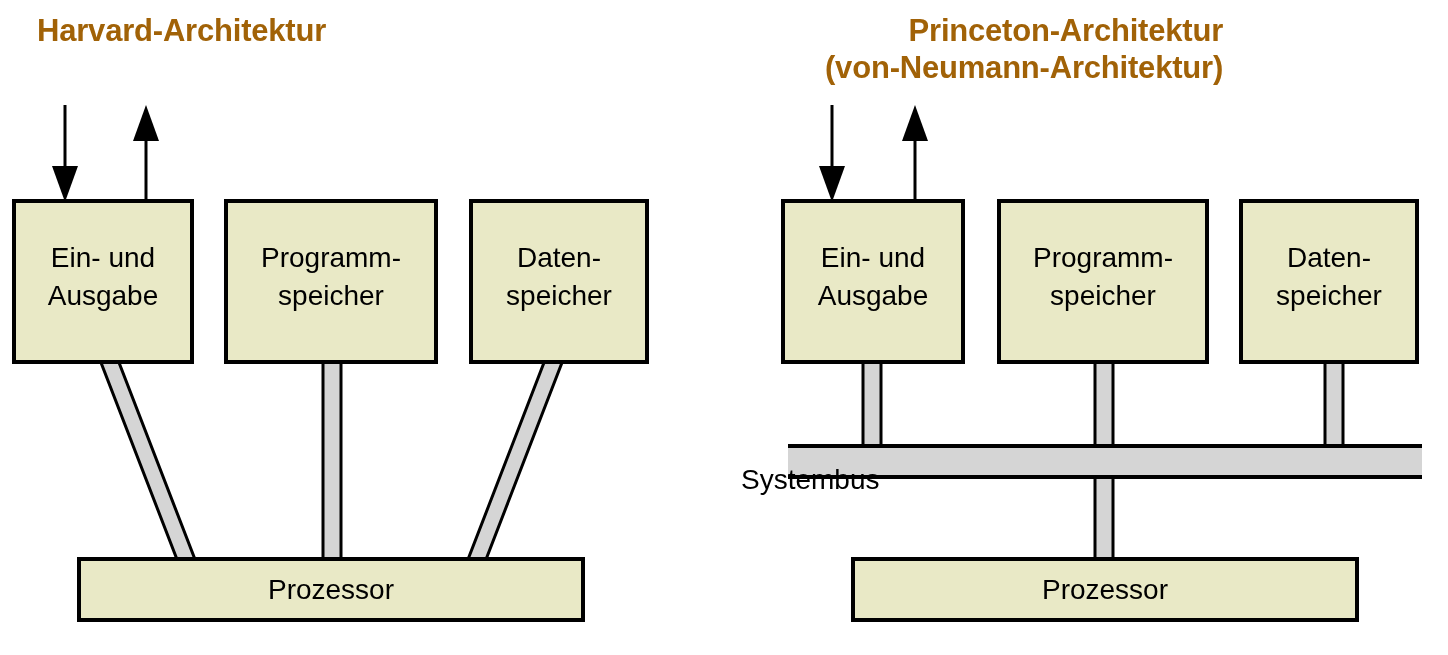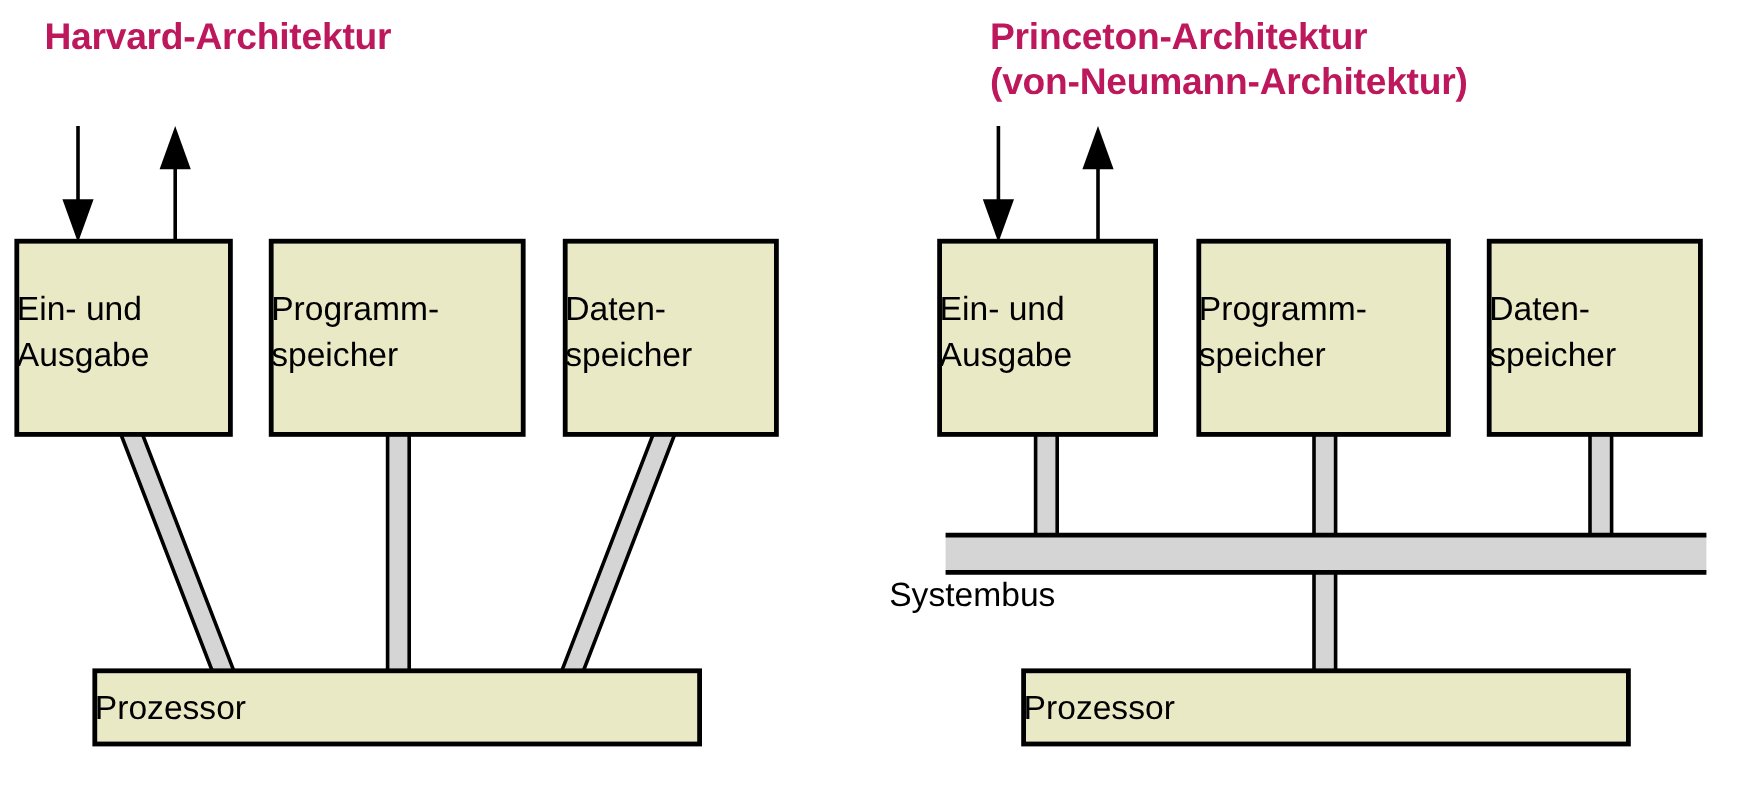--- a/index.html
+++ b/index.html
@@ -23,32 +23,34 @@
     top: 0;
     width: 1448px;
     height: 655px;
   }
   .title {
     position: absolute;
     font-family: "Liberation Sans", sans-serif;
     font-weight: bold;
     font-size: 31px;
     line-height: 37px;
-    color: #be185d;
+    color: #a16207;
     white-space: pre;
     letter-spacing: -0.2px;
+    text-align: right;
   }
   #title-harvard { left: 37px; top: 12px; }
   #title-princeton { left: 797px; top: 12px; }
   .box-label {
     position: absolute;
     font-family: "Liberation Sans", sans-serif;
     font-size: 28px;
     line-height: 38px;
     color: #000000;
+    text-align: center;
     white-space: pre;
     pointer-events: none;
   }
   .bus-label {
     position: absolute;
     font-family: "Liberation Sans", sans-serif;
     font-size: 28px;
     color: #000000;
     white-space: pre;
   }
@@ -125,15 +127,15 @@
   <div class="box-label" style="left: 79px; top: 571px; width: 504px; white-space: pre;">Prozessor</div>
 
   <div class="box-label" style="left: 783px; top: 239px; width: 180px; white-space: pre;">Ein- und
 Ausgabe</div>
   <div class="box-label" style="left: 999px; top: 239px; width: 208px; white-space: pre;">Programm-
 speicher</div>
   <div class="box-label" style="left: 1241px; top: 239px; width: 176px; white-space: pre;">Daten-
 speicher</div>
   <div class="box-label" style="left: 853px; top: 571px; width: 504px; white-space: pre;">Prozessor</div>
 
-  <div class="bus-label" style="left:741px; top:480px;">Systembus</div>
+  <div class="bus-label" style="left:741px; top:464px;">Systembus</div>
 
 </div>
 
 </body></html>

